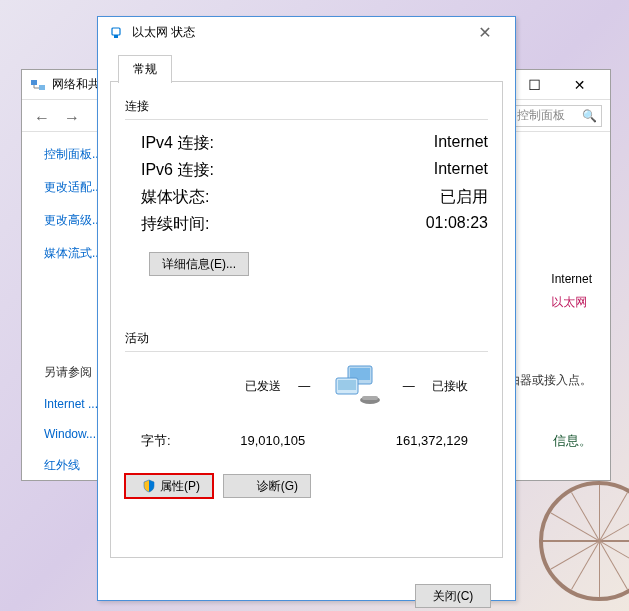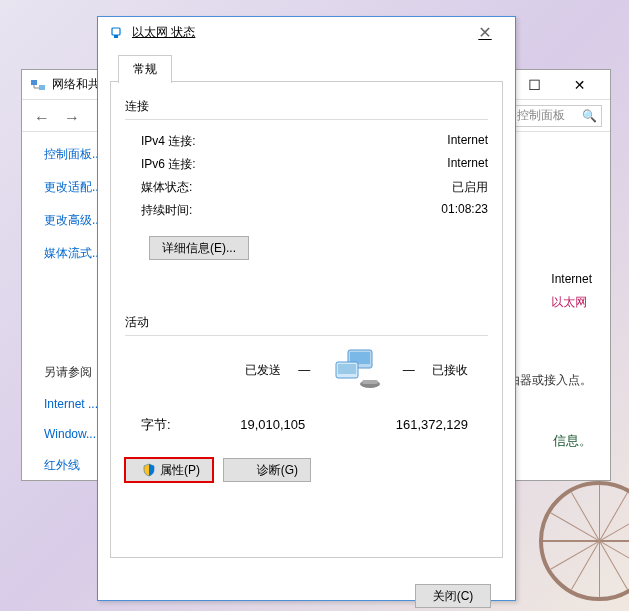--- a/index.html
+++ b/index.html
@@ -20,35 +20,35 @@
   .bg-side .muted { color:#333; }
   .bg-side .spacer { flex:1; }
   .bg-main { flex:1; padding: 14px 18px; position:relative; }
   .bg-main .rtcol { position:absolute; right:18px; top:140px; display:flex; flex-direction:column; gap:8px; text-align:left;}
   .bg-main .rtcol a { color:#be185d; text-decoration:none; }
   .bg-content2 { position:absolute; right:18px; top:240px; font-size:12px; color:#333; }
   .bg-content3 { position:absolute; right:18px; top:300px; font-size:13px; color:#14532d; }
 
   
   .dlg { position:absolute; left: 97px; top: 16px; width: 419px; height: 585px; background:#fff; border:1px solid #4a90d9; box-shadow: 2px 2px 4px rgba(0,0,0,0.15); }
-  .dlg-titlebar { height: 31px; display:flex; align-items:center; padding:0 10px;text-decoration:underline; }
+  .dlg-titlebar { height: 31px; display:flex; align-items:center; padding:0 10px; }
   .dlg-icon { width:16px; height:16px; margin-right:8px; display:flex; align-items:center; justify-content:center; color:#0078d7; }
   .dlg-close { margin-left:auto; width:40px; height:28px; border:none; background:transparent; font-size:16px; color:#666; }
   .dlg-body { padding: 6px 12px 12px 12px; }
   
   .tab-strip { display:flex; border-bottom:1px solid #ccc; }
   .tab { padding: 5px 14px; border:1px solid #ccc; border-bottom:none; background:#fff; margin-bottom:-1px; font-size:12px; position:relative; top:1px;margin-left:8px; }
   .tab.active { background:#fff; }
   
   .tab-content { border:1px solid #ccc; border-top:none; padding: 16px 14px 18px 14px; height: 476px; }
   
   .group-label { font-size:12px; margin-bottom:4px; }
   .hr { border:none; border-top:1px solid #ddd; margin: 2px 0 10px 0; }
   
-  .row { display:flex; padding: 3px 0 3px 16px; font-size:12px;gap:27px; }
+  .row { display:flex; padding: 3px 0 3px 16px; font-size:16px;gap:27px; }
   .row .label { flex:0 0 auto; }
   .row .val { margin-left:auto; text-align:right; }
   
   .btn { height:24px; padding:0 12px; background:#e1e1e1; border:1px solid #adadad; font-size:12px; display:inline-flex; align-items:center; gap:4px; cursor:pointer; }
   .detail-btn-wrap { margin: 14px 0 0 24px; }
   
   .activity { margin-top: 54px; }
   .act-head { display:flex; justify-content:space-between; padding:0 20px 0 120px; font-size:12px; margin-top:8px; align-items:center; }
   .act-icon { width:58px; height:48px; display:flex; align-items:center; justify-content:center; }
   .act-row { display:flex; padding:6px 20px 0 16px; font-size:13px; align-items:baseline; }

